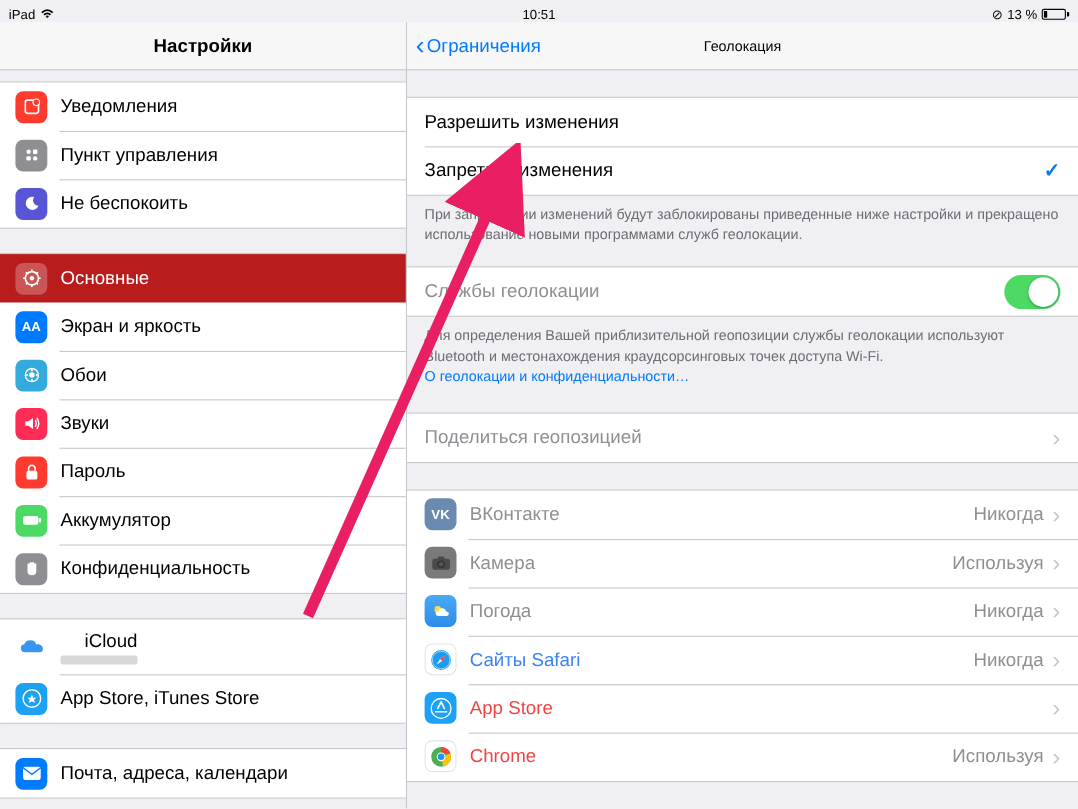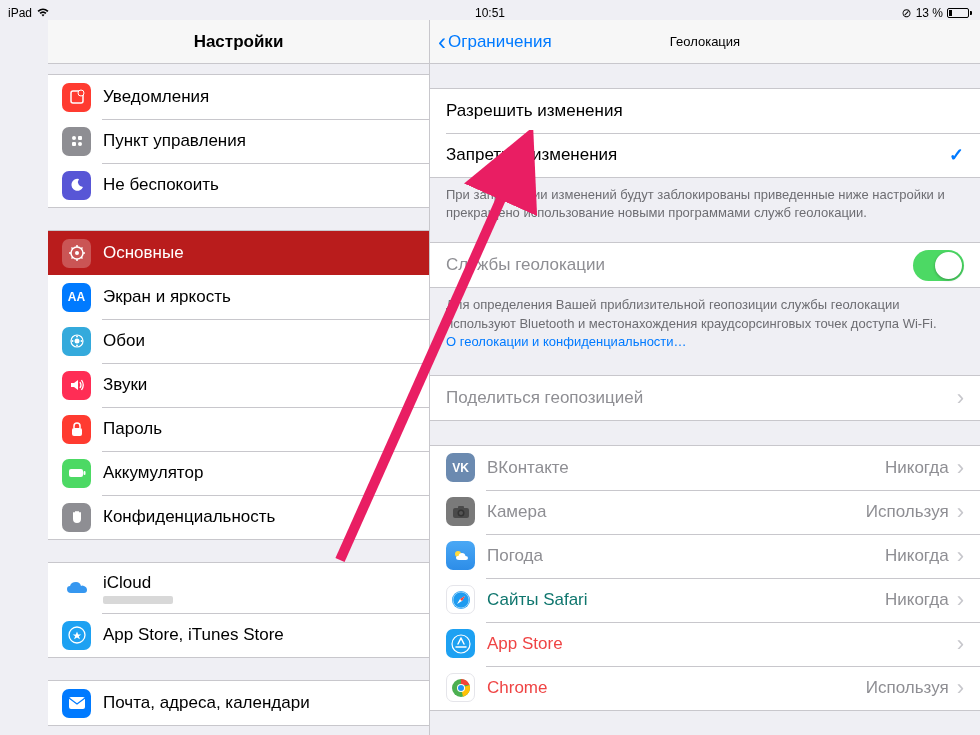--- a/index.html
+++ b/index.html
@@ -9,29 +9,29 @@
 .status-bar { height: 20px; display: flex; align-items: flex-end; justify-content: space-between; padding: 0 8px; font-size: 12px; color: #000; }
 .status-left, .status-right { display: flex; align-items: center; gap: 4px; }
 .status-center { position: absolute; left: 50%; transform: translateX(-50%); }
 .batt { display: inline-flex; align-items: center; }
 .batt-body { width: 22px; height: 10px; border: 1px solid #000; border-radius: 2px; position: relative; }
 .batt-fill { position: absolute; left: 1px; top: 1px; bottom: 1px; width: 13%; background: #000; }
 .batt-tip { width: 2px; height: 4px; background: #000; margin-left: 1px; border-radius: 0 1px 1px 0; }
 
 
 .container { display: flex; height: 715px; }
-.sidebar { width: 430px; border-right: 1px solid #c8c7cc; display: flex; flex-direction: column; background: #efeff4; padding-left: 48px; }
+.sidebar { width: 370px; border-right: 1px solid #c8c7cc; display: flex; flex-direction: column; background: #efeff4; }
 .detail { flex: 1; background: #efeff4; display: flex; flex-direction: column; position: relative; }
 
 
 .sb-header { height: 44px; display: flex; align-items: center; justify-content: center; border-bottom: 1px solid #c8c7cc; background: #f7f7f7; }
 .sb-title { font-size: 17px; font-weight: 600; }
 
 
-.sb-scroll { flex: 1; overflow: hidden; }
+.sb-scroll { flex: 1; overflow: hidden; text-align: right; }
 .sb-group { background: #fff; border-top: 1px solid #c8c7cc; border-bottom: 1px solid #c8c7cc; margin-top: 22px; }
 .sb-group.first { margin-top: 10px; }
 .sb-row { height: 44px; display: flex; align-items: center; padding-left: 14px; position: relative; cursor: pointer; }
 .sb-row + .sb-row::before { content: ""; position: absolute; left: 54px; right: 0; top: 0; height: 1px; background: #c8c7cc; }
 .sb-row.selected { background: #b91c1c; color: #fff; }
 .sb-row.selected + .sb-row::before { display: none; }
 .sb-icon { width: 29px; height: 29px; border-radius: 7px; display: flex; align-items: center; justify-content: center; flex-shrink: 0; color: #fff; }
 .sb-label { margin-left: 12px; font-size: 17px; }
 .sb-text-col { display: flex; flex-direction: column; }
 .icloud-sub { width: 70px; height: 8px; background: #d8d8d8; border-radius: 2px; margin-left: 12px; margin-top: 3px; }
@@ -320,21 +320,21 @@
         </div>
         <div class="dt-row with-icon">
           <span class="dt-app-icon" style="background:#fff;border:1px solid #e5e5ea">
             <svg width="22" height="22" viewBox="0 0 22 22">
                 <circle cx="11" cy="11" r="9" fill="#1d9bf0"></circle>
                 <circle cx="11" cy="11" r="8" fill="none" stroke="#fff" stroke-width="0.5"></circle>
                 <path d="M15 7 L12 12 L7 15 L10 10 Z" fill="#fff"></path>
                 <path d="M15 7 L10 10 L12 12 Z" fill="#ff3b30"></path>
               </svg>
           </span>
-          <span class="dt-row-label" style="color:#0f766e">Сайты Safari</span>
+          <span class="dt-row-label" style="color:#3b82f6">Сайты Safari</span>
           <span class="dt-row-value">Никогда</span>
           <span class="dt-chevron">›</span>
         </div>
         <div class="dt-row with-icon">
           <span class="dt-app-icon" style="background:#1da1f2">
             <svg width="20" height="20" viewBox="0 0 20 20">
                 <circle cx="10" cy="10" r="9" fill="none" stroke="#fff" stroke-width="1.2"></circle>
                 <path d="M10 4 L7 10 M10 4 L13 10 M5 13 L15 13" stroke="#fff" stroke-width="1.5" stroke-linecap="round"></path>
               </svg>
           </span>

